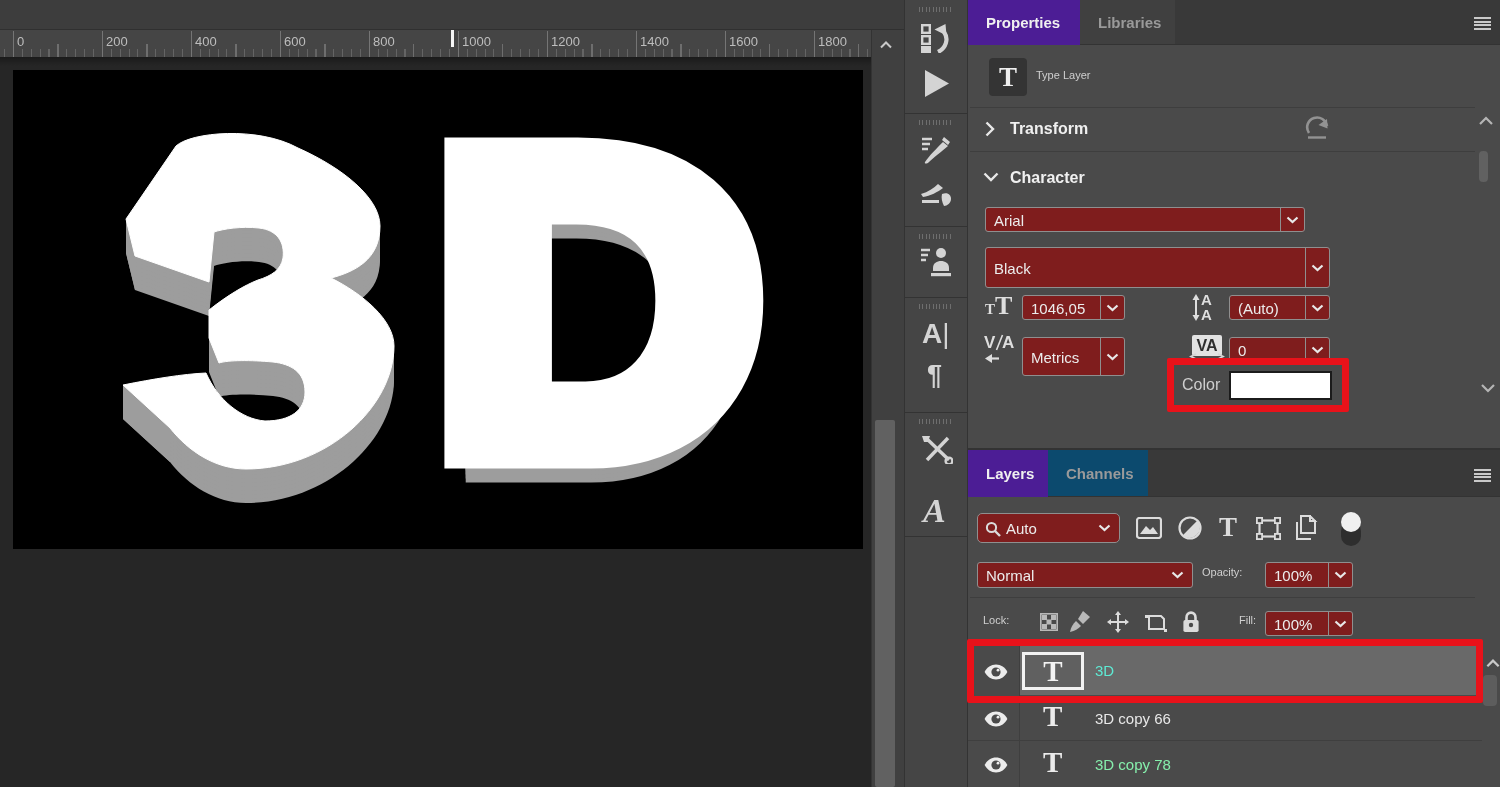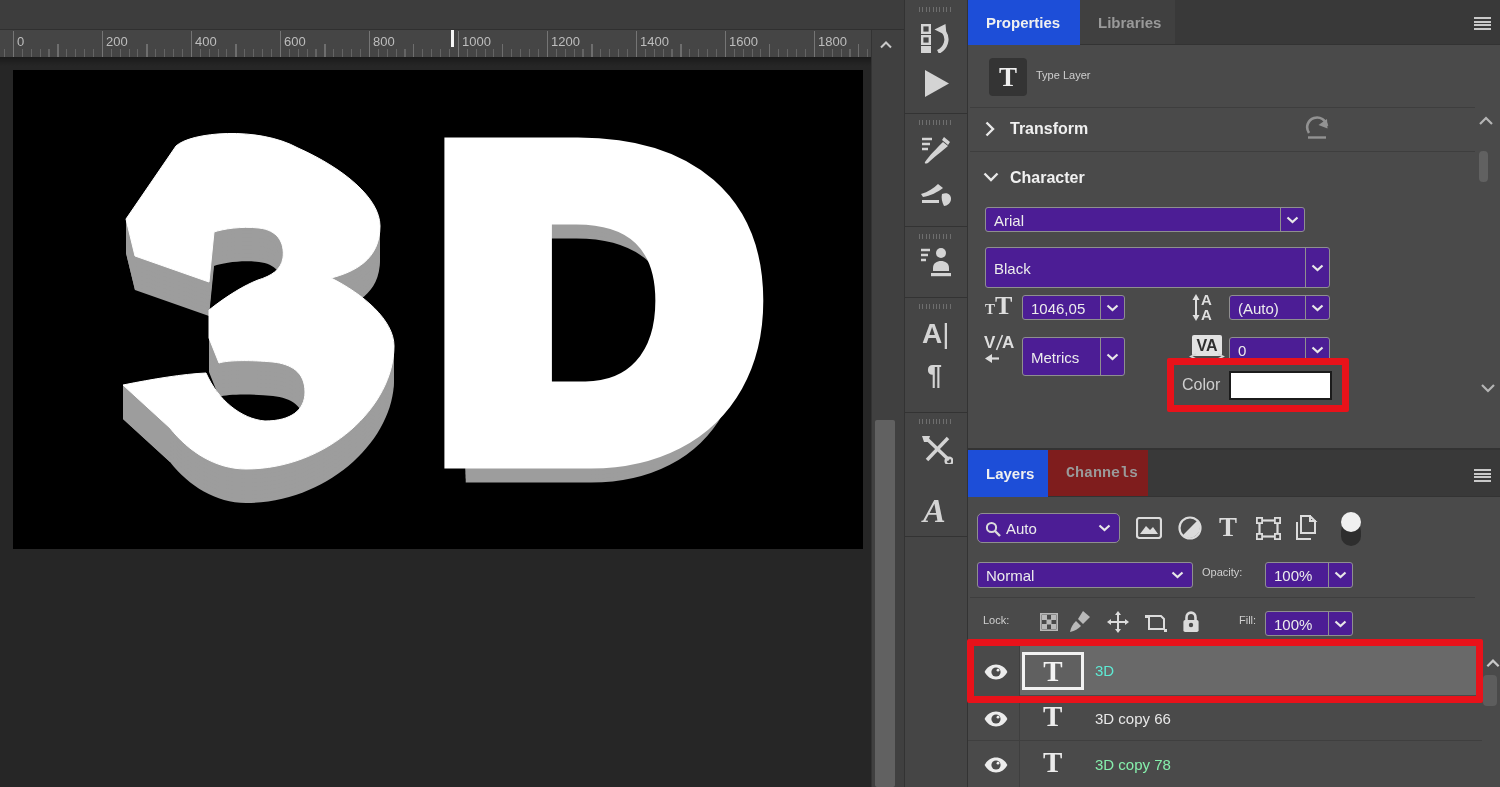--- a/index.html
+++ b/index.html
@@ -17,24 +17,24 @@
   
   #strip{left:904px;top:0;width:64px;height:787px;background:#454545;border-left:1px solid #333;border-right:1px solid #333;box-sizing:border-box;}
   .sep{position:absolute;left:0;width:100%;height:1px;background:#333;}
   .grip{position:absolute;left:14px;width:34px;height:5px;
     background:repeating-linear-gradient(90deg,#6e6e6e 0,#6e6e6e 1px,transparent 1px,transparent 3.4px);}
   .sicon{position:absolute;color:#d4d4d4;}
   
   #rpanel{left:968px;top:0;width:532px;height:787px;background:#4a4a4a;}
   .tabbar{position:absolute;left:0;width:100%;background:#393939;}
   .tab{position:absolute;top:0;height:100%;font-weight:bold;font-size:15px;color:#9a9a9a;display:flex;align-items:center;padding:0 18px;box-sizing:border-box;}
-  .tab.active{background:#1d4ed8;color:#f0f0f0;}
+  .tab.active{background:#4c1d95;color:#f0f0f0;}
   .hamb{position:absolute;width:17px;height:13px;
     background:repeating-linear-gradient(180deg,#c9c9c9 0,#c9c9c9 2px,transparent 2px,transparent 3.6px);}
-  .combo{position:absolute;background:#4c1d95;border:1px solid #8f8f8f;border-radius:3px;box-sizing:border-box;color:#ececec;font-size:15px;}
+  .combo{position:absolute;background:#7f1d1d;border:1px solid #8f8f8f;border-radius:3px;box-sizing:border-box;color:#ececec;font-size:15px;}
   .combo .val{position:absolute;left:8px;top:50%;transform:translateY(-50%);white-space:nowrap;}
   .combo .cdiv{position:absolute;right:23px;top:0;width:1px;height:100%;background:#8f8f8f;}
   .combo .chev{position:absolute;right:5px;top:50%;transform:translateY(-50%);}
   .lbl{position:absolute;color:#cfcfcf;font-size:11px;white-space:nowrap;}
   .hdr{position:absolute;color:#f0f0f0;font-weight:bold;font-size:16px;white-space:nowrap;}
   .divider{position:absolute;left:2px;width:505px;height:1px;background:#3e3e3e;}
   .redbox{position:absolute;border:7px solid #e8121a;border-radius:2px;box-sizing:border-box;}
   .rnum{position:absolute;top:4px;font-size:13px;color:#bdbdbd;}
 </style>
 </head>
@@ -272,21 +272,21 @@
       </svg>
     <div class="abs" style="left:511px;top:151px;width:9px;height:31px;background:#616161;border-radius:4px;"></div>
     <svg class="abs" style="left:512px;top:383px;" width="16" height="10" viewBox="0 0 16 10">
         <path d="M2 2 L8 8 L14 2" fill="none" stroke="#b5b5b5" stroke-width="2.2"></path>
       </svg>
 
     <div class="abs" style="left:0;top:448px;width:532px;height:2px;background:#333;"></div>
 
     <div class="tabbar" style="top:450px;height:47px;">
       <div class="tab active" style="left:0;width:80px;">Layers</div>
-      <div class="tab" style="left:80px;width:100px;background:#7f1d1d;font-family:Liberation Mono, monospace;">Channels</div>
+      <div class="tab" style="left:80px;width:100px;background:#0c4a6e;">Channels</div>
       <div class="hamb" style="left:506px;top:19px;"></div>
       <div style="position:absolute;left:80px;bottom:0;width:452px;height:1px;background:#333;"></div>
     </div>
 
     <div class="combo" style="left:9px;top:513px;width:143px;height:30px;border-radius:5px;">
       <svg class="abs" style="left:7px;top:7px;" width="16" height="16" viewBox="0 0 16 16">
           <circle cx="6.5" cy="6.5" r="4.6" fill="none" stroke="#dcdcdc" stroke-width="2"></circle>
           <path d="M10 10 L15 15" stroke="#dcdcdc" stroke-width="2.4"></path>
         </svg>
       <span class="val" style="left:28px;">Auto</span>

